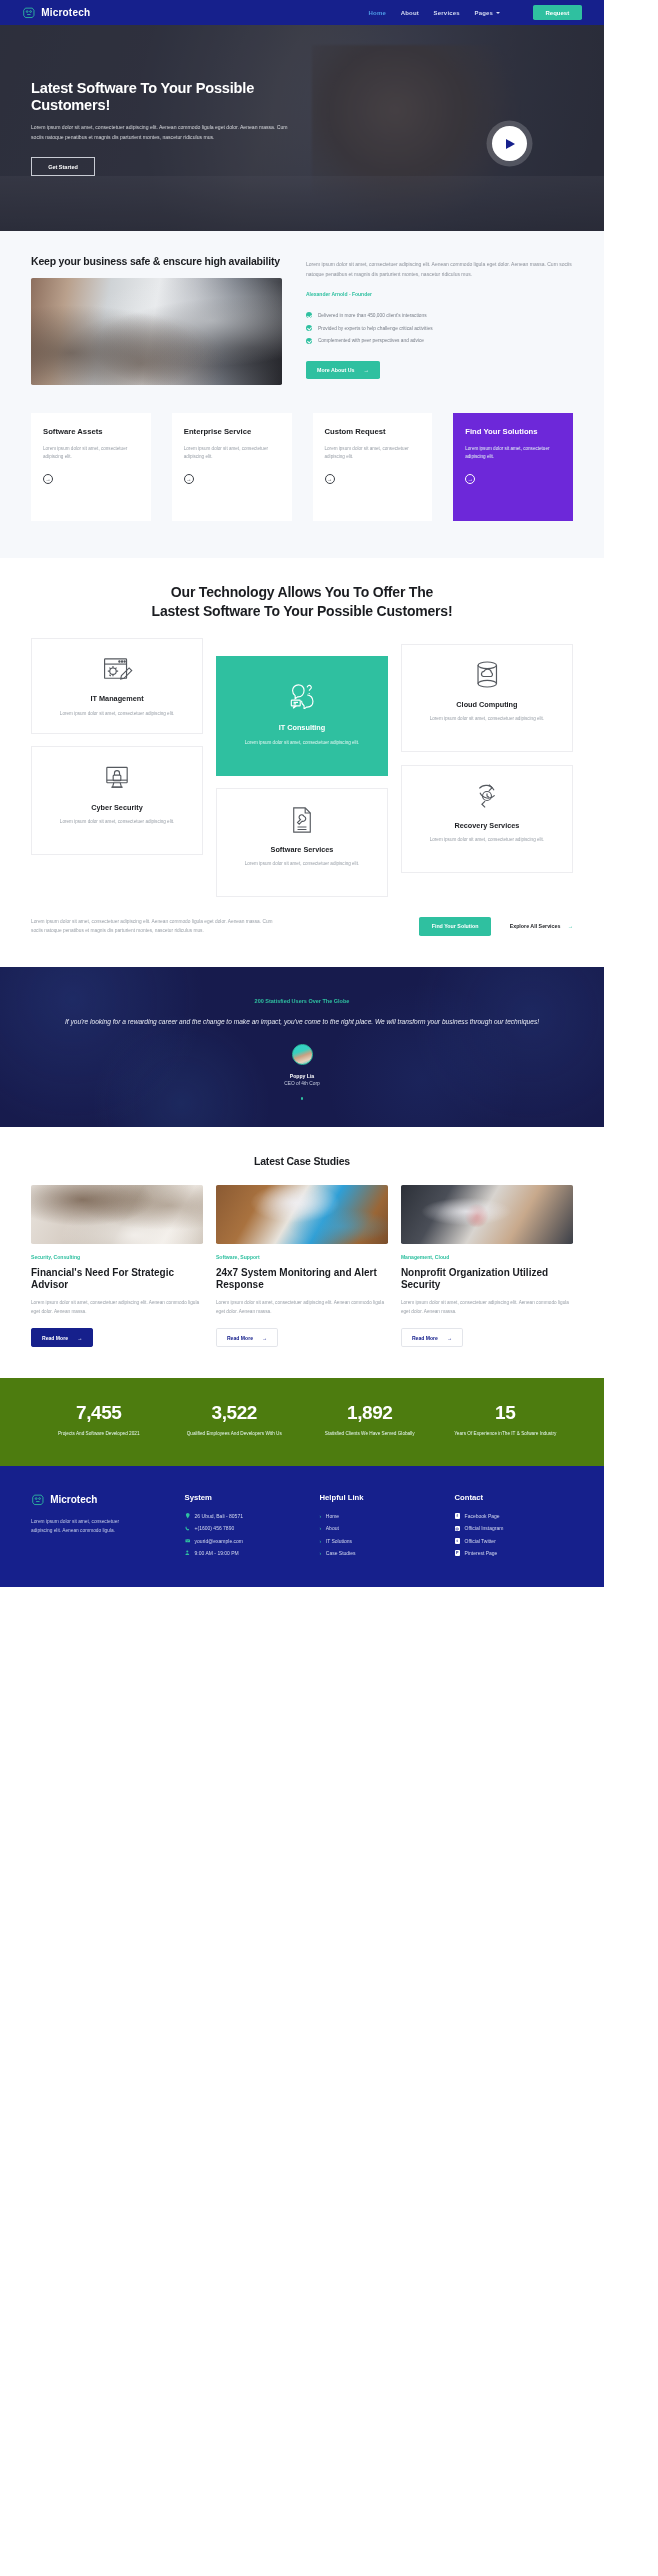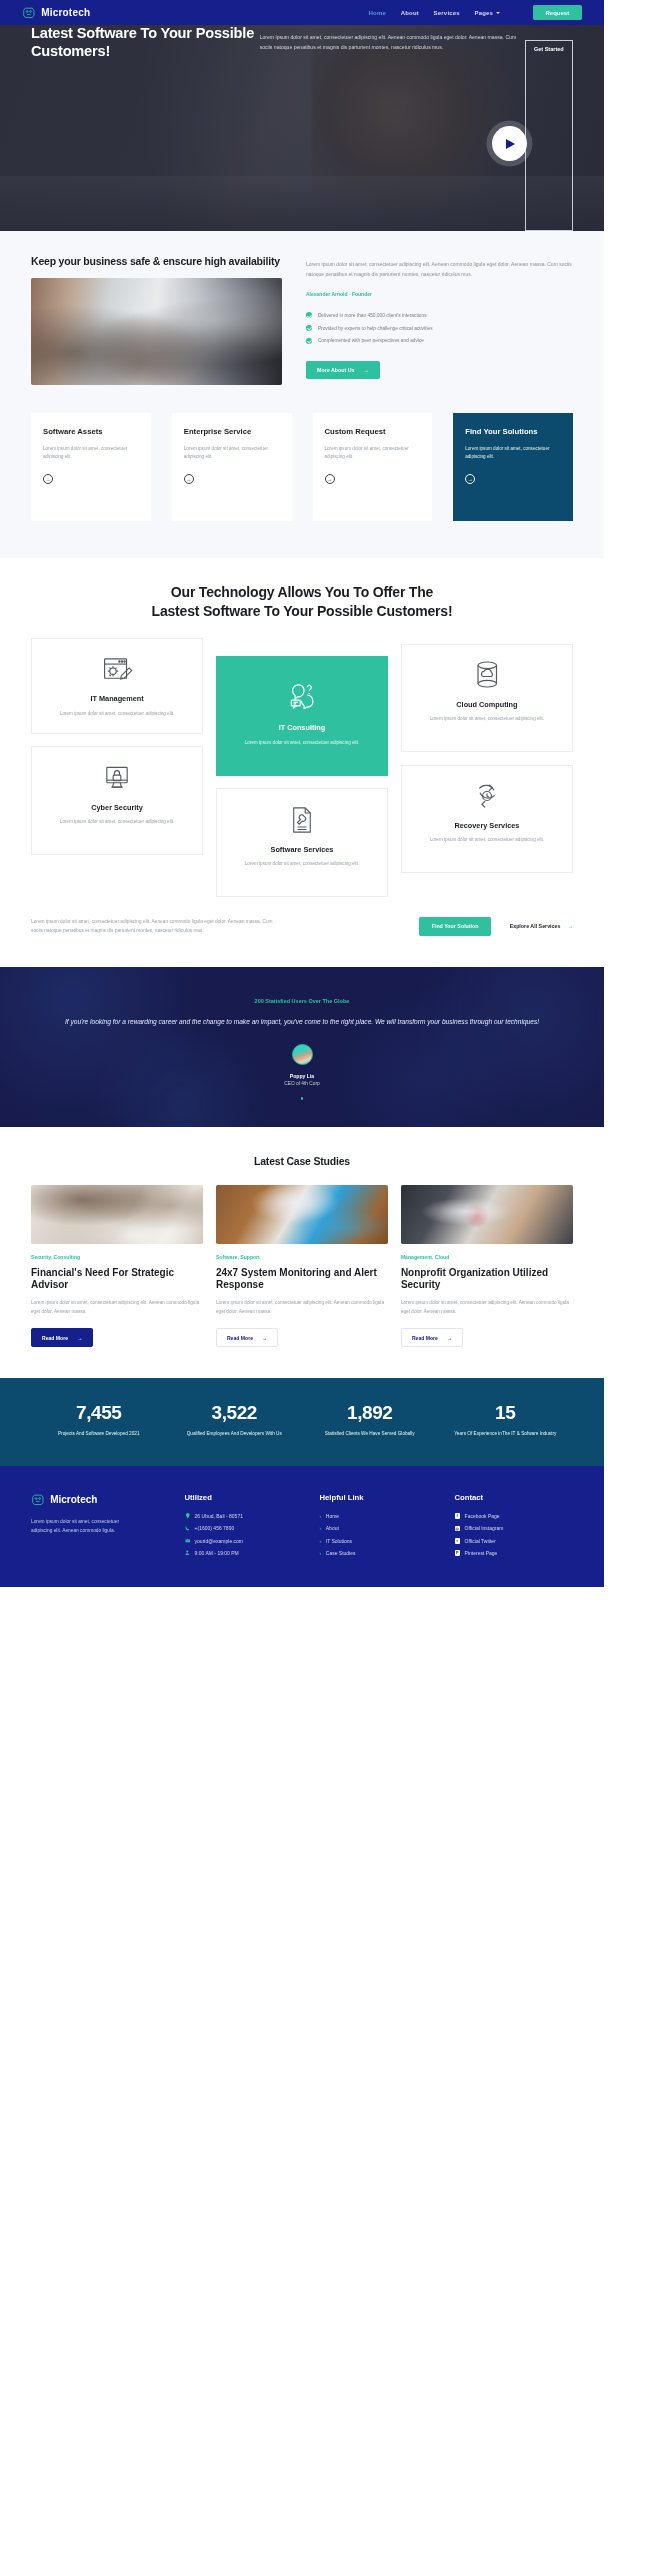--- a/index.html
+++ b/index.html
@@ -22,21 +22,21 @@
   .hero-bg{position:absolute;inset:0;
     background:
       radial-gradient(circle at 62% 42%, rgba(40,42,52,.1), rgba(40,42,52,.75) 60%),
       linear-gradient(110deg,#4a4e5c 0%,#5c6070 25%,#6f6f73 45%,#55596a 62%,#3e4250 80%,#2f3340 100%);
   }
   .hero-person{position:absolute;right:82px;top:20px;width:210px;height:187px;
     background:radial-gradient(ellipse at 40% 35%, #6b5a4d 0%, #4a3f38 38%, rgba(45,45,55,0) 70%);
     filter:blur(0.9px);opacity:.85;}
   .hero-desk{position:absolute;left:0;right:0;bottom:0;height:55px;background:linear-gradient(180deg,rgba(120,120,130,.25),rgba(40,42,52,.55));}
   .hero-overlay{position:absolute;inset:0;background:rgba(41,44,58,.55);}
-  .hero-inner{position:relative;padding:0 31px;height:100%;display:flex;justify-content:center;}
+  .hero-inner{position:relative;padding:0 31px;height:100%;display:flex;flex-direction:column;justify-content:center;}
   .hero-title{color:#fff;font-size:14.6px;font-weight:bold;line-height:1.2;letter-spacing:-0.2px;max-width:274px;}
   .hero-sub{color:#d8dade;font-size:5.1px;line-height:1.95;margin-top:8.2px;max-width:265px;}
   .hero-btn{margin-top:14.6px;width:64px;text-align:center;border:0.9px solid #c9ccd4;color:#fff;font-size:5.5px;font-weight:bold;padding:5.5px 0;}
   .play{position:absolute;right:77px;top:101px;width:35px;height:35px;border-radius:50%;background:#fff;display:flex;align-items:center;justify-content:center;box-shadow:0 0 0 5.5px rgba(255,255,255,.18);}
   .play i{width:0;height:0;border-left:9.1px solid #16208c;border-top:5.5px solid transparent;border-bottom:5.5px solid transparent;margin-left:2.7px;}
 
   
   .about{background:#f6f8fb;padding:24px 31px 27.4px;}
   .about-grid{display:flex;gap:24px;}
   .about-left{width:251px;}
@@ -55,21 +55,21 @@
   .checks{margin-top:14.6px;display:flex;flex-direction:column;gap:6.4px;}
   .check{display:flex;align-items:center;gap:5.5px;}
   .check-ic{width:6.4px;height:6.4px;flex:0 0 6.4px;border-radius:50%;background:#2fc0a0;position:relative;}
   .check-ic::after{content:"";position:absolute;left:1.8px;top:1.5px;width:1.8px;height:3.1px;border:solid #fff;border-width:0 0.9px 0.9px 0;transform:rotate(42deg);}
   .check-txt{font-size:4.8px;color:#777d87;}
   .about-btn{margin-top:16.5px;display:inline-flex;align-items:center;gap:9.1px;background:#2fc0a0;color:#fff;font-size:5.3px;font-weight:bold;padding:6.4px 11px;border-radius:1.8px;}
 
   
   .cards4{display:flex;gap:21px;padding:0 31px 37px;background:#f6f8fb;}
   .c4{flex:1;background:#fff;padding:14.6px 12px 18.3px;min-height:108px;}
-  .c4.alt{background:#0c4a6e;}
+  .c4.alt{background:#6d28d9;}
   .c4-t{font-size:7.7px;font-weight:bold;line-height:1.22;color:#1b1d21;}
   .c4.alt .c4-t{color:#fff;}
   .c4-d{margin-top:8.2px;font-size:4.6px;line-height:1.85;color:#9aa0a8;}
   .c4.alt .c4-d{color:#e4f7f2;}
   .arr{margin-top:12px;width:10px;height:10px;border-radius:50%;border:0.9px solid #3d4148;display:flex;align-items:center;justify-content:center;font-size:5.5px;color:#3d4148;}
   .c4.alt .arr{border-color:#fff;color:#fff;}
 
   
   .tech{background:#fff;padding:25.6px 31px 0;}
   .tech-h{text-align:center;font-size:14px;font-weight:bold;line-height:1.3;color:#1b1d21;max-width:302px;margin:0 auto;letter-spacing:-0.2px;}
@@ -120,21 +120,21 @@
   .case-img.i2::after{content:"";position:absolute;inset:0;background:radial-gradient(ellipse at 46% 30%, rgba(240,240,245,.85), transparent 34%),radial-gradient(ellipse at 72% 70%, rgba(60,165,215,.55), transparent 30%);}
   .case-img.i3{background:linear-gradient(120deg,#2c3038 0%,#4a4e57 25%,#d8d4cf 48%,#c8a98c 68%,#3b3f48 100%);}
   .case-img.i3::after{content:"";position:absolute;inset:0;background:radial-gradient(ellipse at 38% 45%, rgba(240,240,245,.8), transparent 30%),radial-gradient(circle at 44% 52%, rgba(200,40,40,.6), transparent 12%);}
   .case-tags{margin-top:10px;font-size:5.1px;font-weight:bold;color:#2fc0a0;}
   .case-t{margin-top:6.4px;font-size:10px;font-weight:bold;line-height:1.28;color:#1b1d21;}
   .case-d{margin-top:7.3px;font-size:4.7px;line-height:1.9;color:#9aa0a8;}
   .case-btn{margin-top:11px;display:inline-flex;align-items:center;gap:9.1px;font-size:5.1px;font-weight:bold;padding:5.5px 10px;border:0.9px solid #e3e5ea;color:#16208c;border-radius:1.8px;background:#fff;}
   .case-btn.primary{background:#16208c;color:#fff;border-color:#16208c;}
 
   
-  .stats{background:#0c4a6e;padding:24px 31px 27.4px;display:flex;}
+  .stats{background:#4d7c0f;padding:24px 31px 27.4px;display:flex;}
   .stat{flex:1;text-align:center;}
   .stat-n{font-size:19px;font-weight:bold;color:#fff;letter-spacing:-0.4px;}
   .stat-l{margin-top:5.5px;font-size:4.7px;line-height:1.8;color:#eafaf5;padding:0 7.3px;}
 
   
   .footer{background:#16208c;padding:27.4px 31px 31px;display:flex;gap:16.5px;}
   .f-col{flex:1;}
   .f-col.c1{flex:0 0 137px;}
   .f-brand{display:flex;align-items:center;gap:5.5px;}
   .f-brand .brand-logo{width:13.7px;height:13.7px;flex:0 0 13.7px;}
@@ -441,21 +441,21 @@
                 <path d="M12 20h8"></path>
               </g>
             </svg>
         </span>
         <span class="f-brand-name">Microtech</span>
       </div>
       <div class="f-about">Lorem ipsum dolor sit amet, consectetuer adipiscing elit. Aenean commodo ligula.</div>
     </div>
 
     <div class="f-col">
-      <div class="f-h">Utilized</div>
+      <div class="f-h">System</div>
       <div class="f-list">
         <div class="f-item">
             <span class="f-ic">
               <svg viewBox="0 0 12 12" width="5.5" height="5.5">
                 <path d="M6 0C3.8 0 2 1.8 2 4c0 3 4 8 4 8s4-5 4-8c0-2.2-1.8-4-4-4z" fill="#2fc0a0"></path>
               </svg>
             </span>
             <span>26 Ubud, Bali - 80571</span>
           </div>
         <div class="f-item">

